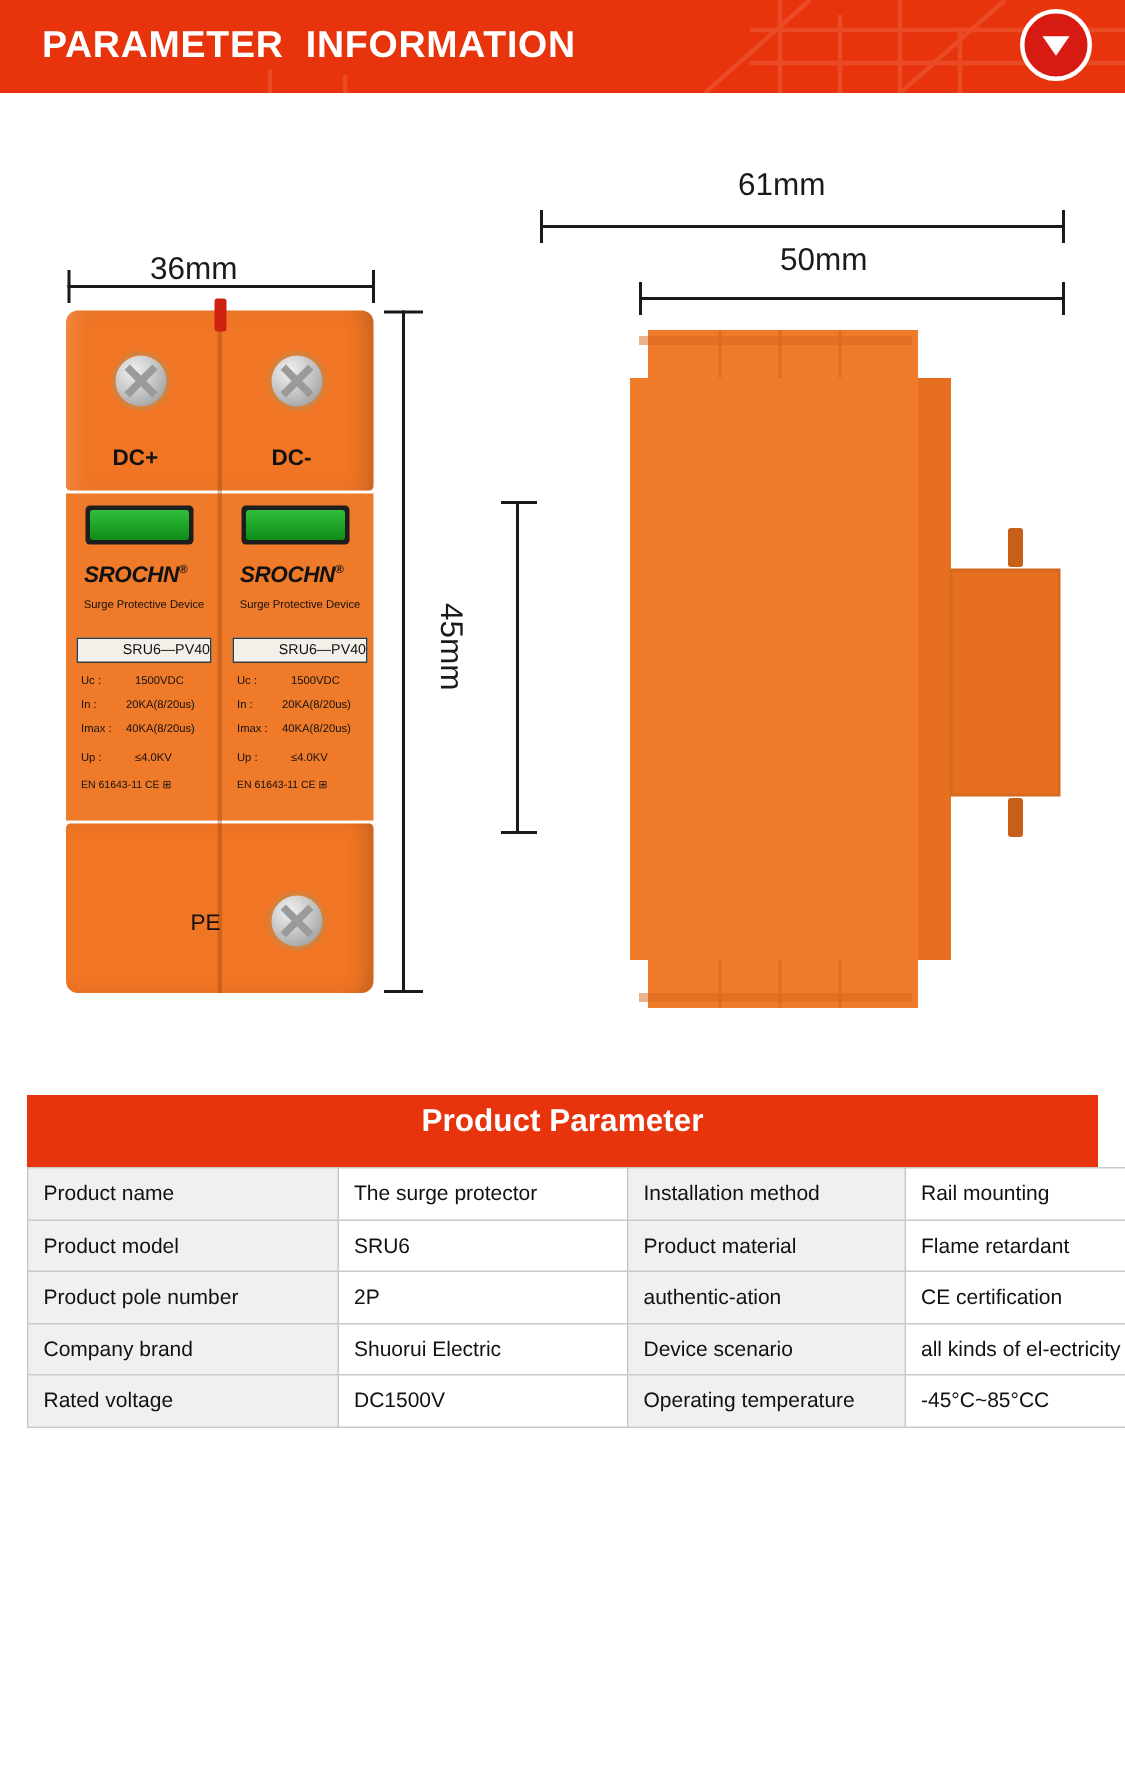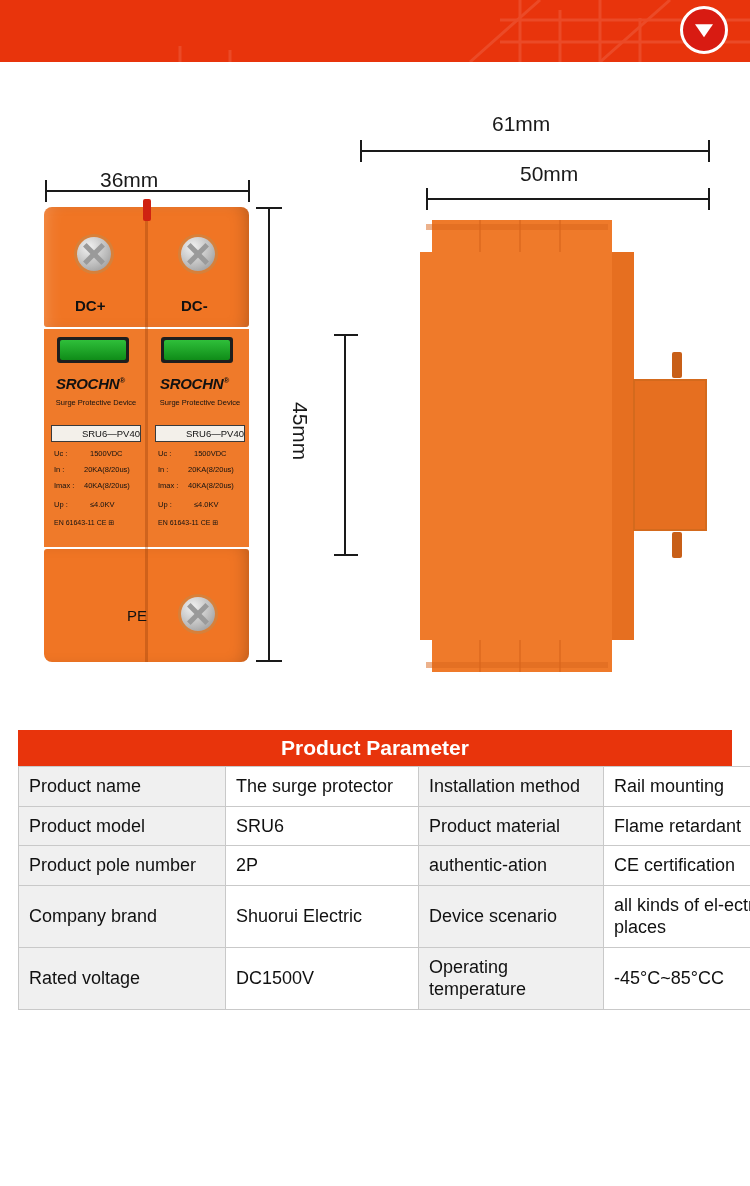--- a/index.html
+++ b/index.html
@@ -210,36 +210,36 @@
     left: 420px; top: 148px;
   }
 
   
   .table-wrap {
     position: absolute;
     left: 18px; top: 730px;
     width: 714px;
   }
   .table-title {
-    height: 36px;
+    height: 48px;
     background: #e8340c;
     color: #fff;
     font-size: 21px;
     font-weight: bold;
     text-align: center;
     line-height: 36px;
   }
   table {
     border-collapse: collapse;
     width: 714px;
     table-layout: fixed;
   }
   td {
     border: 1px solid #c9c9c9;
-    font-size: 18px;
+    font-size: 14px;
     color: #111;
     padding: 8px 10px;
     vertical-align: middle;
     line-height: 1.25;
     word-break: break-word;
   }
   td.k { background: #f0f0f0; }
   td.v { background: #ffffff; }
   .c1 { width: 186px; }
   .c2 { width: 172px; }
@@ -257,20 +257,21 @@
       <path d="M600 62 L600 0"></path>
       <path d="M640 62 L640 18"></path>
       <path d="M500 20 L750 20"></path>
       <path d="M500 42 L750 42"></path>
       <path d="M470 62 L540 0"></path>
       <path d="M600 62 L670 0"></path>
       <path d="M180 62 L180 46"></path>
       <path d="M230 62 L230 50"></path>
     </g>
   </svg>
+  <div class="header-title">PARAMETER  INFORMATION</div>
   <div class="header-badge">
     <div class="tri"></div>
   </div>
 </div>
 
 <div class="photo-area">
 
   <div class="dim-label" style="left:100px; top:106px;">36mm</div>
   <div class="dim-line" style="left:45px; top:128px; width:205px; height:2px;"></div>
   <div class="dim-line" style="left:45px; top:118px; width:2px; height:22px;"></div>

